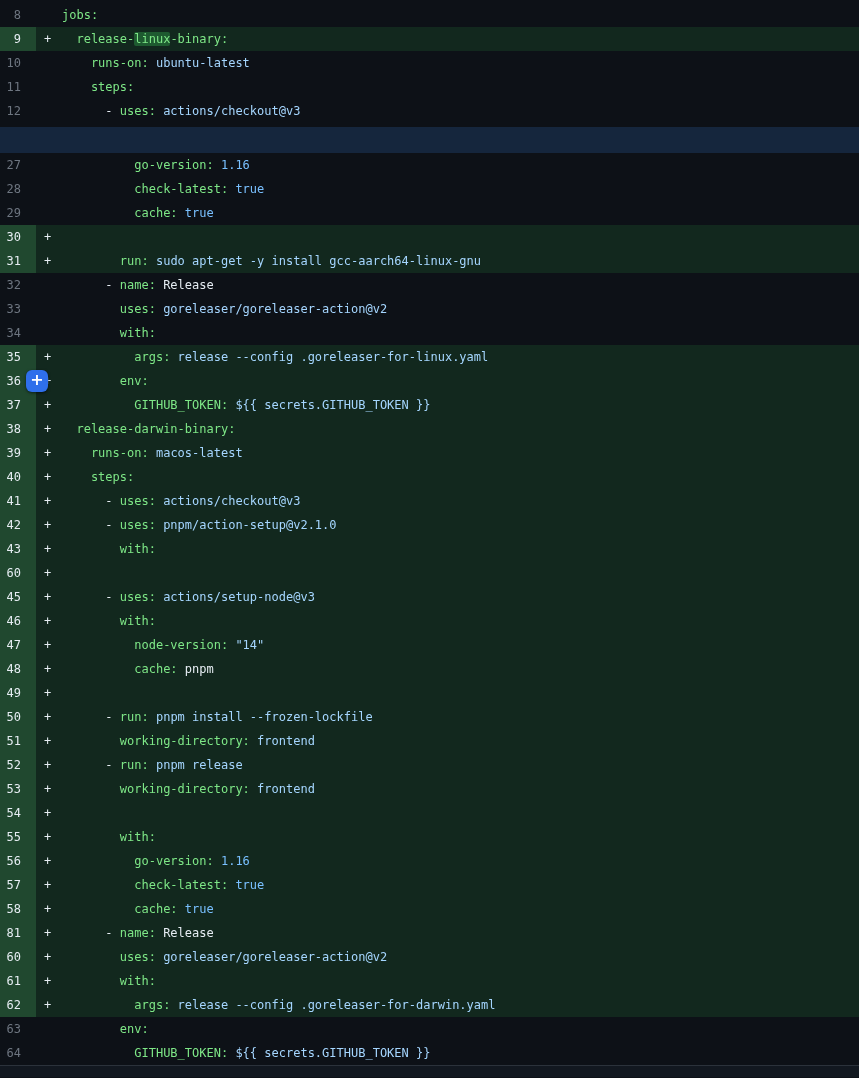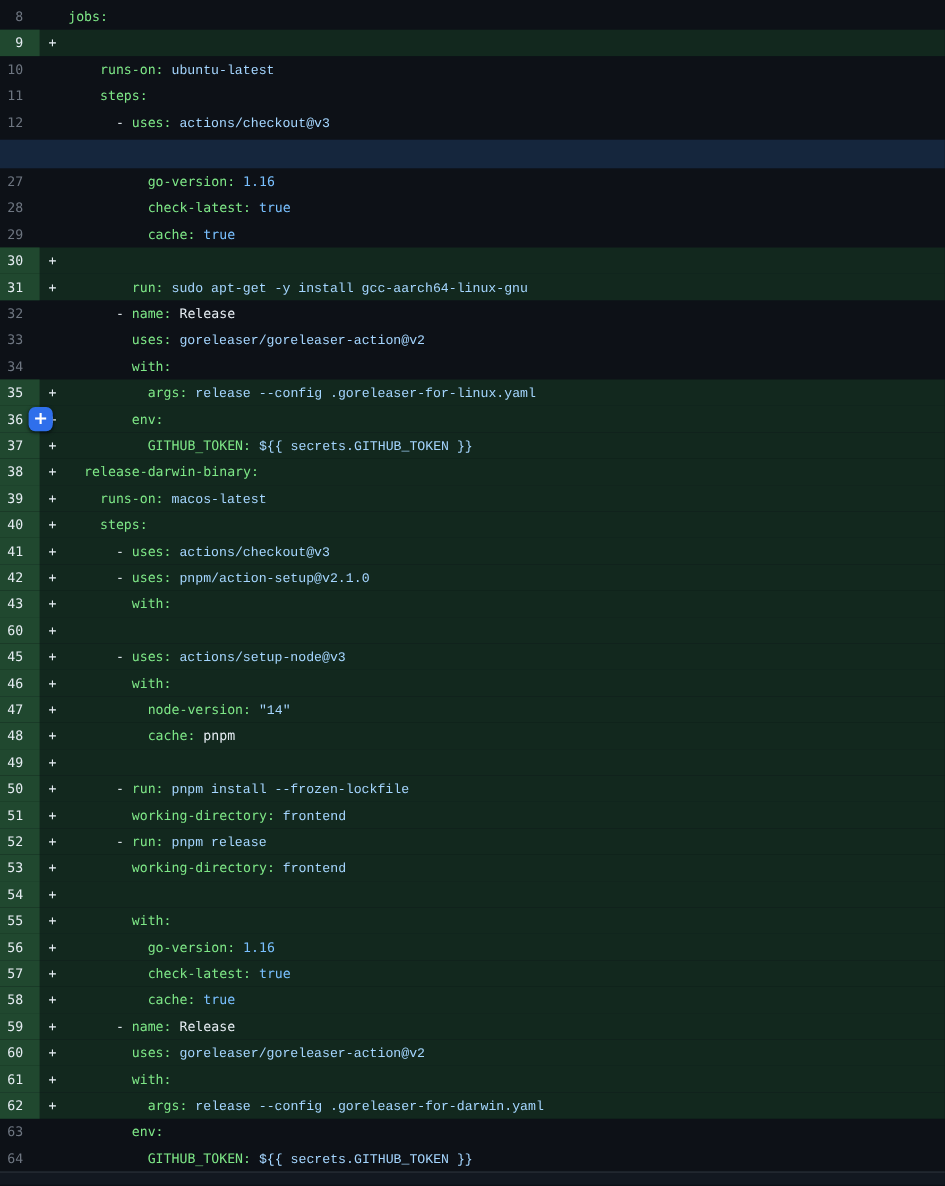--- a/index.html
+++ b/index.html
@@ -29,21 +29,21 @@
   .row{display:flex;height:24px;line-height:24px;font-size:12px;position:relative;}
   .num{
     flex:0 0 36px;padding-right:15px;text-align:right;
     color:var(--line-number);cursor:pointer;user-select:none;
   }
   .row.add{background:var(--addition-line-bg);}
   .row.add .num{background:var(--addition-gutter-bg);color:var(--line-number-add);}
   .mark{flex:0 0 26px;padding-left:8px;color:var(--plain);}
   .code{white-space:pre;color:var(--plain);}
   .tok-k{color:var(--key);}
-  .tok-s{color:var(--string);font-family:Liberation Mono, monospace;}
+  .tok-s{color:var(--string);}
   .tok-c{color:var(--constant);}
   .tok-p{color:var(--plain);}
   .tok-kh{color:var(--key);background:var(--word-highlight-bg);border-radius:2px;}
   .expander{height:26px;margin-top:4px;background:var(--expander-bg);cursor:pointer;}
   .add-comment{
     position:absolute;left:26px;top:1px;width:22px;height:22px;
     border:0;border-radius:6px;background:var(--comment-button);color:#ffffff;
     display:flex;align-items:center;justify-content:center;
     padding:0;cursor:pointer;z-index:2;box-shadow:0 1px 3px rgba(1,4,9,.6);
   }
@@ -58,20 +58,21 @@
 
 <div class="diff" id="diff-view">
     <div class="row">
       <div class="num">8</div>
       <div class="mark"></div>
       <div class="code"><span class="tok-k">jobs:</span></div>
     </div>
     <div class="row add">
       <div class="num">9</div>
       <div class="mark">+</div>
+      <div class="code"><span class="tok-k">  release-</span><span class="tok-kh">linux</span><span class="tok-k">-binary:</span></div>
     </div>
     <div class="row">
       <div class="num">10</div>
       <div class="mark"></div>
       <div class="code"><span class="tok-k">    runs-on:</span><span class="tok-s"> ubuntu-latest</span></div>
     </div>
     <div class="row">
       <div class="num">11</div>
       <div class="mark"></div>
       <div class="code"><span class="tok-k">    steps:</span></div>
@@ -235,21 +236,21 @@
       <div class="num">57</div>
       <div class="mark">+</div>
       <div class="code"><span class="tok-k">          check-latest:</span><span class="tok-c"> true</span></div>
     </div>
     <div class="row add">
       <div class="num">58</div>
       <div class="mark">+</div>
       <div class="code"><span class="tok-k">          cache:</span><span class="tok-c"> true</span></div>
     </div>
     <div class="row add">
-      <div class="num">59</div>
+      <div class="num">81</div>
       <div class="mark">+</div>
       <div class="code"><span class="tok-p">      - </span><span class="tok-k">name:</span><span class="tok-p"> Release</span></div>
     </div>
     <div class="row add">
       <div class="num">60</div>
       <div class="mark">+</div>
       <div class="code"><span class="tok-k">        uses:</span><span class="tok-s"> goreleaser/goreleaser-action@v2</span></div>
     </div>
     <div class="row add">
       <div class="num">61</div>

